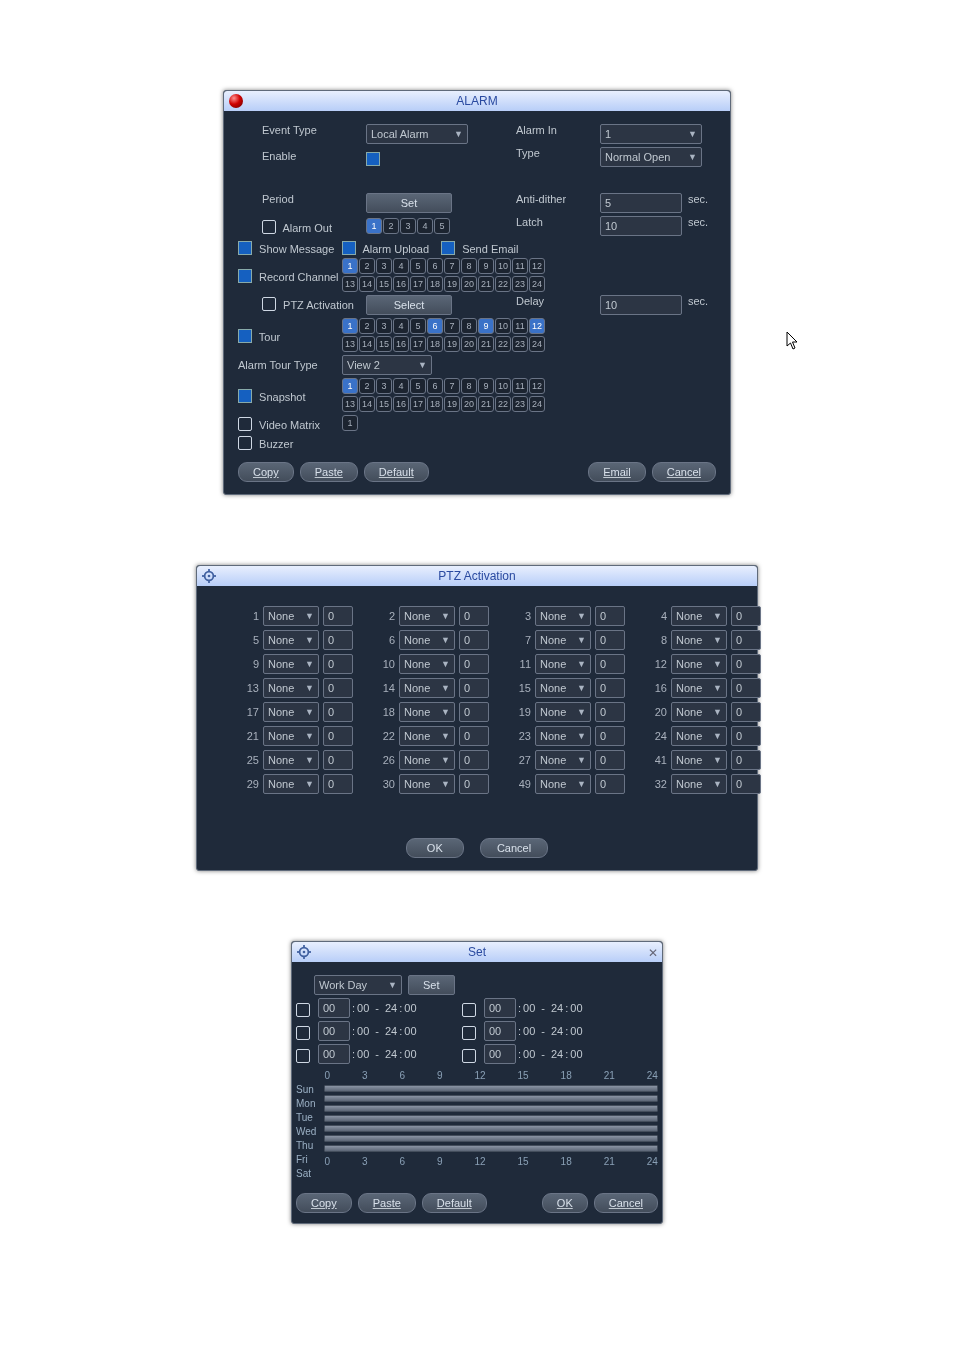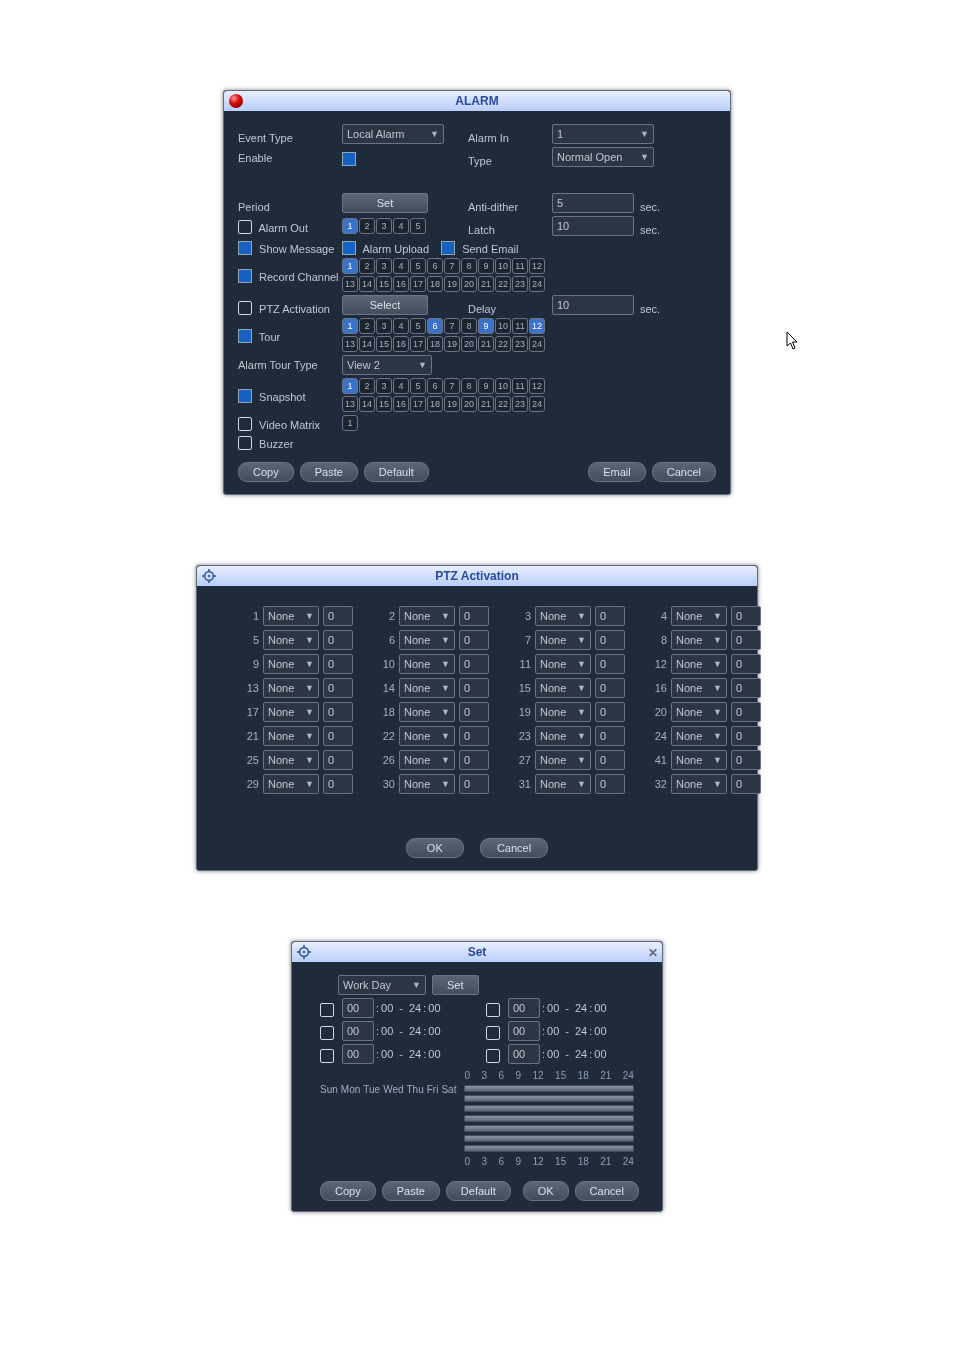--- a/index.html
+++ b/index.html
@@ -8,21 +8,21 @@
     font-size: 11px;
     margin: 0;
     padding: 0;
     width: 954px;
   }
   .page { width: 954px; display: flex; flex-direction: column; align-items: center; gap: 70px; padding-top: 90px; padding-bottom: 80px;}
   .window { background: #1f2a3a; border: 1px solid #5f6a7a; border-radius: 3px; box-shadow: 0 0 4px rgba(0,0,0,.5); position: relative; color: #c0c8d0; }
   .titlebar {
     background: linear-gradient(#e8effe, #b8cef8);
     color: #2a4aa0;
-    font-weight: bold;
+    font-weight: normal;
     text-align: center;
     height: 20px;
     line-height: 20px;
     position: relative;
     border-top-left-radius: 3px;
     border-top-right-radius: 3px;
     font-size: 12px;
   }
   .appicon {
     position: absolute; left: 4px; top: 2px; width: 15px; height: 15px;
@@ -40,41 +40,41 @@
   .select .sval { flex: 1 1 auto; white-space: nowrap; }
   .select .arr { margin-left: 4px; color: #aab4c2; font-size: 9px; }
   .textinput { background: #2c3544; border: 1px solid #6a7486; color: #c0c8d0; height: 18px; padding: 0 4px; display: inline-flex; align-items:center; border-radius:2px; }
   .checkbox { width: 12px; height: 12px; border: 1px solid #8aa; background: #20303a; display: inline-block; margin-right: 4px; position: relative; top: 2px; }
   .checkbox.checked { background: #1560c0; }
   .box-outline { width: 12px; height: 12px; border: 1px solid #cfd8e4; display: inline-block; margin-right: 4px; position: relative; top: 2px; border-radius: 2px; background: transparent; }
   .numbox { width: 14px; height: 14px; border: 1px solid #6a7486; background: #1c2430; color: #a8b0bc; font-size: 9px; display: inline-flex; align-items:center; justify-content:center; border-radius:3px; margin-right: 1px; }
   .numbox.on { background: #3a72c8; color: #fff; }
   .numstrip { display: inline-flex; flex-wrap: wrap; }
   .sec { color: #c0c8d0; margin-left: 6px; }
-  .footer { display:flex; gap:6px; margin-top:12px; }
+  .footer { display:flex; gap:6px; margin-top:12px;text-decoration:underline; }
   .footer .spacer { flex:1 1 auto; }
   .col2 { display:flex; }
-  .col2 > div { display:flex; align-items:flex-end; }
+  .col2 > div { display:flex; align-items:flex-start;margin-left:24px; }
   .c2a { width:230px; }
   
   .cursor { position:absolute; left:562px; top:220px; }
   .cursor svg { width:14px; height:20px; }
 
   
   .grid { display:grid; grid-template-columns: repeat(4, 1fr); column-gap: 24px; row-gap: 4px; padding: 10px 30px 24px 30px; }
   .gcell { display:flex; align-items:center; gap:4px; }
   .gidx { width:18px; text-align:right; color:#a8b0bc; }
   .center-buttons { text-align:center; margin-top: 20px; }
 
   
   .timerow { display:flex; align-items:center; gap:6px; margin:3px 0; }
   .timefield { display:inline-flex; align-items:center; color:#c0c8d0; }
   .timefield .tinput { width:22px; text-align:center; }
   .sched { display:flex; margin-top:6px; }
-  .daylabels { display:flex; gap:3px; color:#9bb0c4; font-size:10px; margin-right:8px; margin-top:14px;}
+  .daylabels { display:flex; flex-direction:column; gap:3px; color:#9bb0c4; font-size:10px; margin-right:8px; margin-top:14px;}
   .timeline { flex:1; }
   .ticks { display:flex; justify-content:space-between; color:#8aa0b6; font-size:10px; }
   .bars { display:flex; flex-direction:column; gap:3px; margin:4px 0;}
   .bar { height:5px; background: linear-gradient(#8a94a4, #5c6676); border:1px solid #444e5c; border-radius:1px; }
 </style>
 </head>
 <body>
 
 <div class="page">
 
@@ -577,21 +577,21 @@
           </div>
           <div class="gcell">
             <span class="gidx">30</span>
             <span class="select" style="width: 46px;">
               <span class="sval">None</span>
               <span class="arr">▼</span>
             </span>
             <span class="textinput" style="width: 20px;">0</span>
           </div>
           <div class="gcell">
-            <span class="gidx">31</span>
+            <span class="gidx">49</span>
             <span class="select" style="width: 46px;">
               <span class="sval">None</span>
               <span class="arr">▼</span>
             </span>
             <span class="textinput" style="width: 20px;">0</span>
           </div>
           <div class="gcell">
             <span class="gidx">32</span>
             <span class="select" style="width: 46px;">
               <span class="sval">None</span>
@@ -618,21 +618,21 @@
               <line x1="8" y1="0" x2="8" y2="3"></line>
               <line x1="8" y1="13" x2="8" y2="16"></line>
               <line x1="0" y1="8" x2="3" y2="8"></line>
               <line x1="13" y1="8" x2="16" y2="8"></line>
             </g>
           </svg>
       </span>
       <span>Set</span>
       <span class="closeX">✕</span>
     </div>
-    <div class="wbody" style="padding:10px 28px">
+    <div class="wbody" style="padding:10px 4px">
       <div class="row">
         <span class="select" style="width:78px;margin-left:18px">
           <span class="sval">Work Day</span>
           <span class="arr">▼</span>
         </span>
         <span class="btn" style="margin-left:6px;padding:0 14px">Set</span>
       </div>
 
       <div id="set-periods">
           <div class="timerow">

